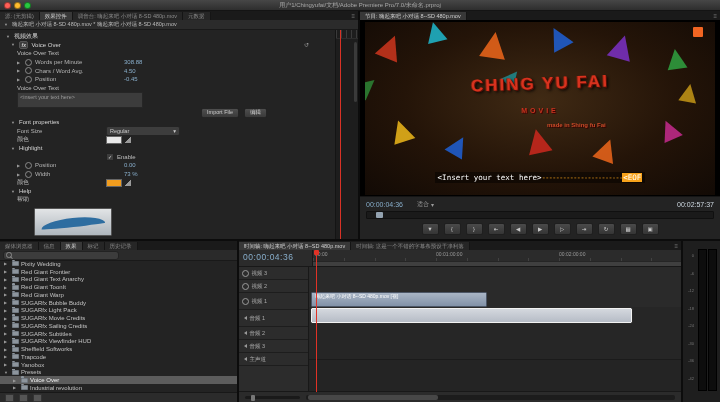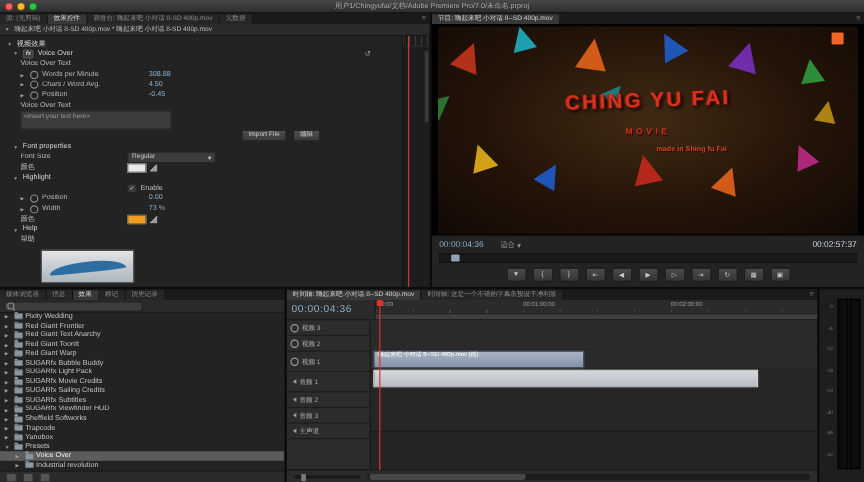--- a/index.html
+++ b/index.html
@@ -317,20 +317,23 @@
           <div class="t" style="left:46%;top:60%;border-left:12px solid transparent;border-right:12px solid transparent;border-bottom:24px solid #c8281e;transform:rotate(-12deg)"></div>
           <div class="t" style="left:66%;top:66%;border-left:11px solid transparent;border-right:11px solid transparent;border-bottom:22px solid #e8641a;transform:rotate(20deg)"></div>
           <div class="t" style="left:84%;top:55%;border-left:10px solid transparent;border-right:10px solid transparent;border-bottom:20px solid #c02a8a;transform:rotate(-24deg)"></div>
           <div class="t" style="left:40%;top:26%;border-left:8px solid transparent;border-right:8px solid transparent;border-bottom:16px solid #14b8c4;transform:rotate(40deg);opacity:.6"></div>
           <div class="t" style="left:90%;top:34%;border-left:9px solid transparent;border-right:9px solid transparent;border-bottom:18px solid #e8b41a;transform:rotate(10deg);opacity:.7"></div>
           <div class="t" style="left:-2%;top:30%;border-left:10px solid transparent;border-right:10px solid transparent;border-bottom:20px solid #2f9e3f;transform:rotate(50deg);opacity:.7"></div>
           <div class="vlogo"></div>
           <div class="vtitle">CHING YU FAI</div>
           <div class="vmovie">MOVIE</div>
           <div class="vmade">made in Shing fu Fai</div>
+          <div class="caption">
+            <span class="inner"><span>&lt;Insert your text here&gt;</span><span class="cap-dash">-----------------------</span><span class="cap-eof">&lt;EOF</span></span>
+          </div>
         </div>
       </div>
       <div class="pc">
         <div class="pc-tc">
           <span class="cur">00:00:04:36</span>
           <span class="fit">
             <span>适合</span>
             <span>▾</span>
           </span>
           <span class="dur">00:02:57:37</span>

